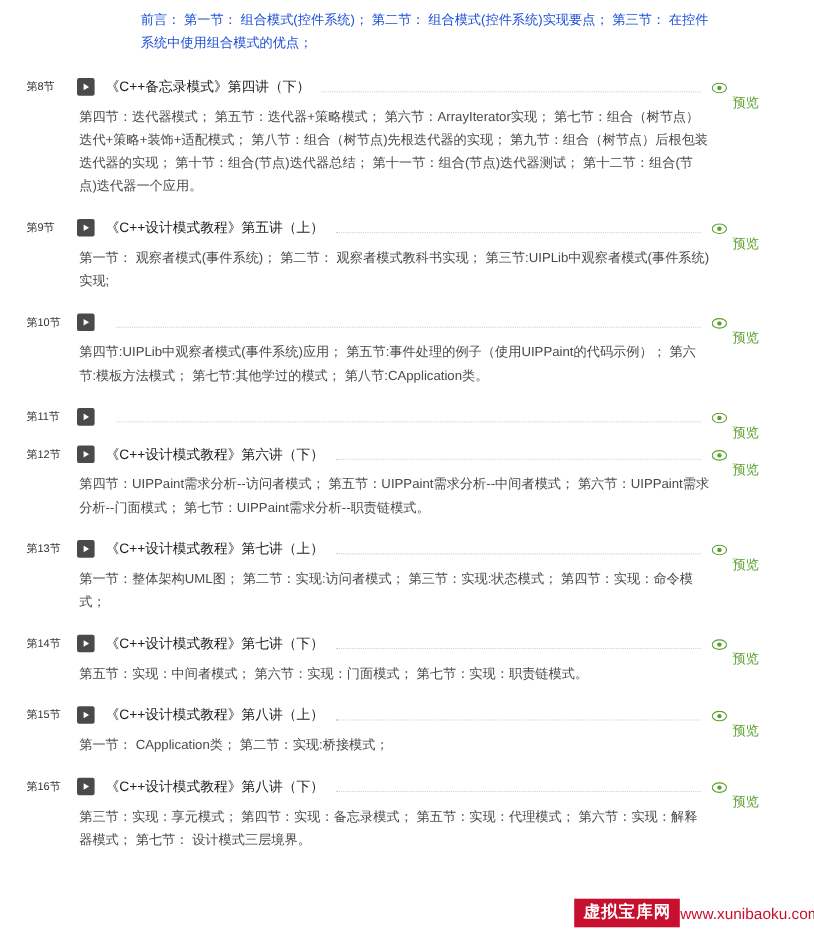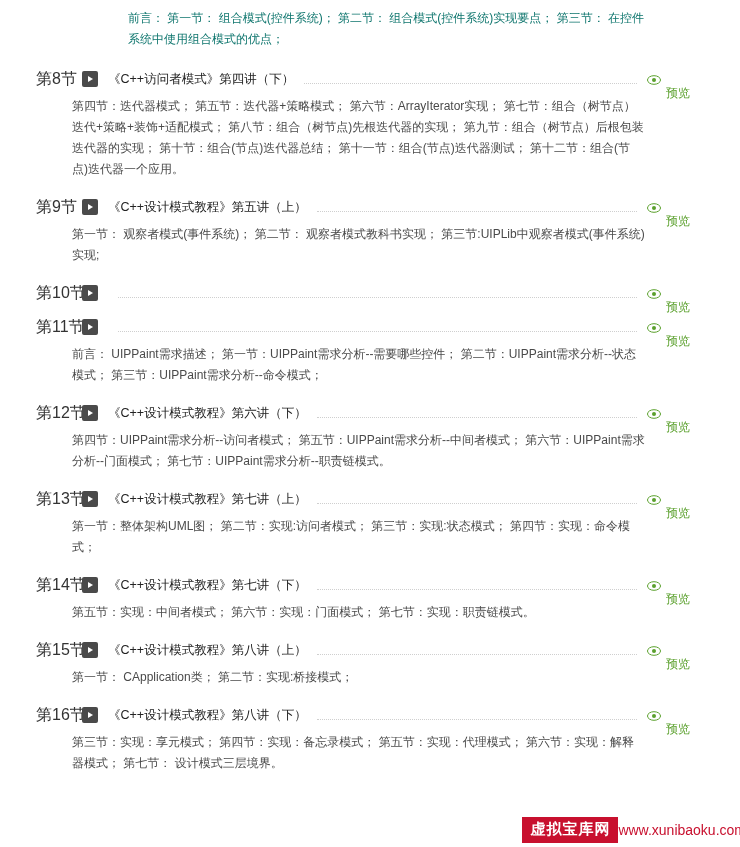--- a/index.html
+++ b/index.html
@@ -24,22 +24,22 @@
     padding: 0;
   }
   .section-header {
     display: flex;
     align-items: center;
     height: 30px;
     padding-top: 4px;
   }
   .section-index {
     width: 46px;
-    margin-left: 36px;
-    font-size: 16px;
+    margin-left: 24px;
+    font-size: 10px;
     color: #333333;
     font-family: "Liberation Sans", sans-serif;
     white-space: nowrap;
   }
   .play-icon {
     width: 16px;
     height: 16px;
     background: #4a4a4a;
     border-radius: 2px;
     display: inline-flex;
@@ -92,21 +92,21 @@
     line-height: 21px;
     font-size: 12px;
     color: #4a4a4a;
     font-family: "Liberation Sans", sans-serif;
     padding-bottom: 8px;
   }
   .top-desc {
     margin: 0 95px 0 128px;
     line-height: 21px;
     font-size: 12px;
-    color: #0f766e;
+    color: #1d4ed8;
     padding-top: 8px;
     padding-bottom: 10px;
   }
   .footer {
     position: absolute;
     left: 16px;
     bottom: 0;
     width: 740px;
     height: 38px;
     background: #ffffff;
@@ -139,21 +139,21 @@
 <div class="course-list">
 
   <div class="top-desc">前言： 第一节： 组合模式(控件系统)； 第二节： 组合模式(控件系统)实现要点； 第三节： 在控件系统中使用组合模式的优点；</div>
 
   <div class="section">
     <div class="section-header">
       <span class="section-index">第8节</span>
       <span class="play-icon">
           <span class="tri"></span>
         </span>
-      <span class="section-title">《C++访问者模式》第四讲（下）</span>
+      <span class="section-title">《C++备忘录模式》第四讲（下）</span>
       <span class="dotted"></span>
       <span class="preview">
         <span class="eye-icon">
           <svg width="14" height="10" viewBox="0 0 14 10">
               <ellipse cx="7" cy="5" rx="6.5" ry="4.3" fill="none" stroke="#5aa02c" stroke-width="1"></ellipse>
               <circle cx="7" cy="5" r="2" fill="#5aa02c"></circle>
             </svg>
         </span>
         <span class="preview-label">预览</span>
       </span>
@@ -192,40 +192,40 @@
       <span class="preview">
         <span class="eye-icon">
           <svg width="14" height="10" viewBox="0 0 14 10">
               <ellipse cx="7" cy="5" rx="6.5" ry="4.3" fill="none" stroke="#5aa02c" stroke-width="1"></ellipse>
               <circle cx="7" cy="5" r="2" fill="#5aa02c"></circle>
             </svg>
         </span>
         <span class="preview-label">预览</span>
       </span>
     </div>
+    <div class="section-desc">第四节:UIPLib中观察者模式(事件系统)应用； 第五节:事件处理的例子（使用UIPPaint的代码示例）； 第六节:模板方法模式； 第七节:其他学过的模式； 第八节:CApplication类。</div>
   </div>
 
   <div class="section">
     <div class="section-header">
       <span class="section-index">第11节</span>
       <span class="play-icon">
           <span class="tri"></span>
         </span>
       <span class="dotted"></span>
       <span class="preview">
         <span class="eye-icon">
           <svg width="14" height="10" viewBox="0 0 14 10">
               <ellipse cx="7" cy="5" rx="6.5" ry="4.3" fill="none" stroke="#5aa02c" stroke-width="1"></ellipse>
               <circle cx="7" cy="5" r="2" fill="#5aa02c"></circle>
             </svg>
         </span>
         <span class="preview-label">预览</span>
       </span>
     </div>
-    <div class="section-desc">前言： UIPPaint需求描述； 第一节：UIPPaint需求分析--需要哪些控件； 第二节：UIPPaint需求分析--状态模式； 第三节：UIPPaint需求分析--命令模式；</div>
   </div>
 
   <div class="section">
     <div class="section-header">
       <span class="section-index">第12节</span>
       <span class="play-icon">
           <span class="tri"></span>
         </span>
       <span class="section-title">《C++设计模式教程》第六讲（下）</span>
       <span class="dotted"></span>

